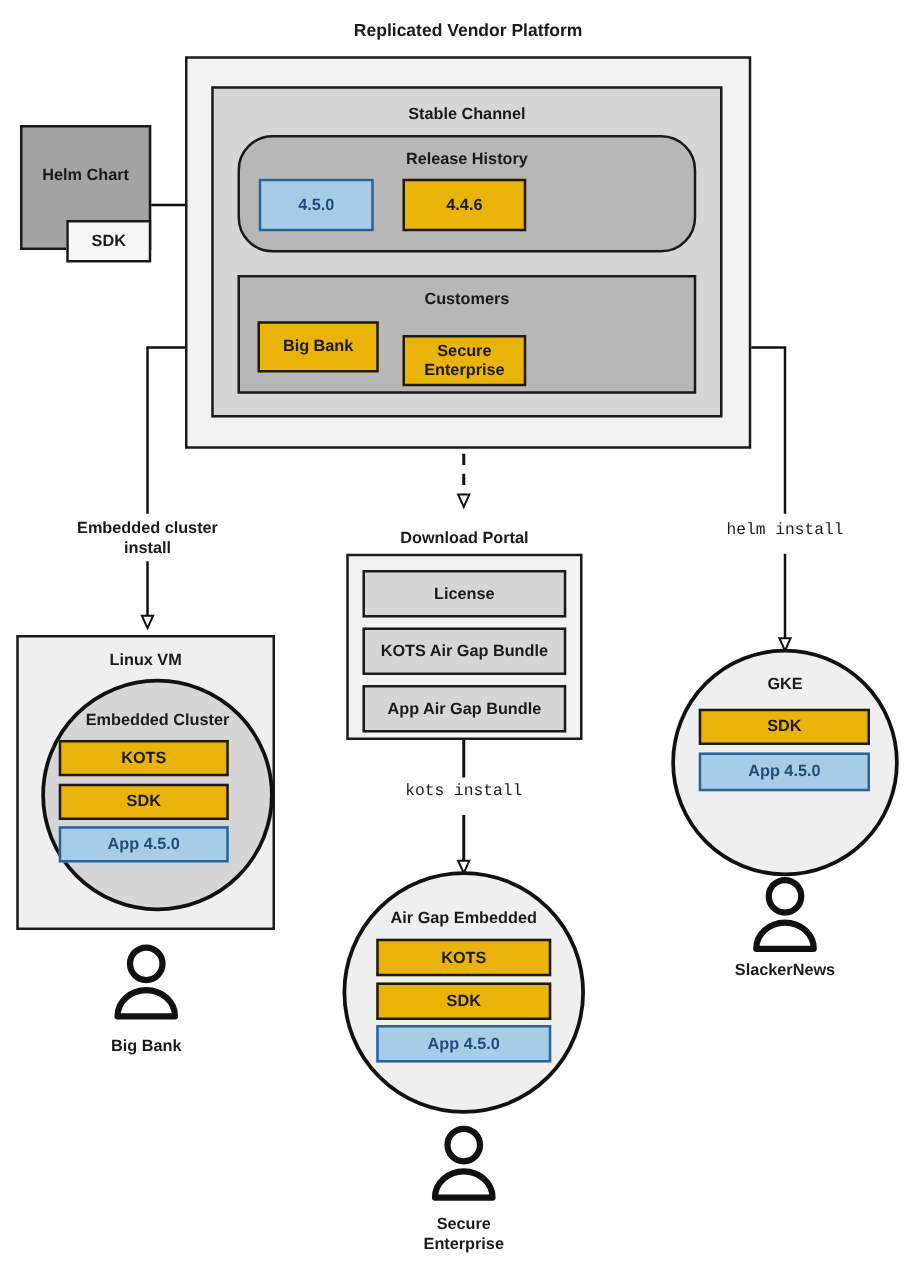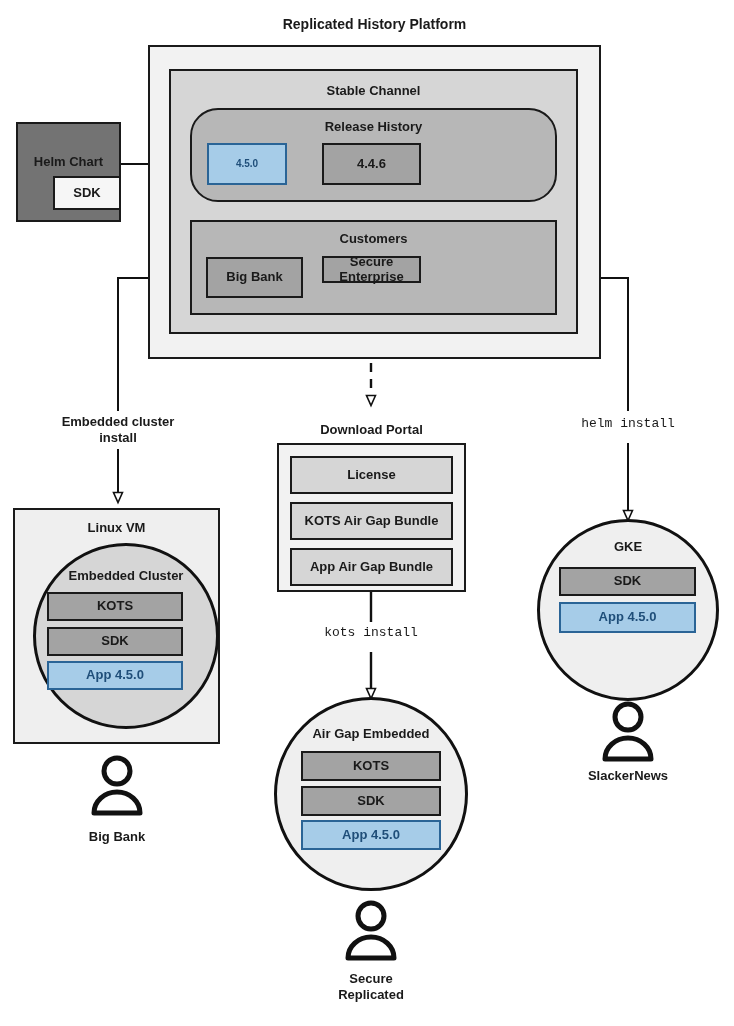--- a/index.html
+++ b/index.html
@@ -24,21 +24,21 @@
   
   .box {
     border: 2px solid #1a1a1a;
     display: flex;
     align-items: center;
     justify-content: center;
     text-align: center;
     font-weight: bold;
     line-height: 1.15;
   }
-  .box.plain  { background: #a3a3a3; }   
+  .box.plain  { background: #eab308; }   
   .box.gray2  { background: #d6d6d6; }   
   .box.gray4  { background: #d6d6d6; }   
   .box.blue {
     background: #a6cce8;
     border: 2px solid #2a6496;
     color: #1f4e79;
   }
 
   
   .group {
@@ -112,46 +112,46 @@
 
     <path d="M371,299 L371,404" stroke="#111111" stroke-width="2.4" fill="none" stroke-dasharray="9,7" marker-end="url(#arrowOpenD)"></path>
 
     <path d="M536,278 L628,278 L628,411" stroke="#111111" stroke-width="2" fill="none"></path>
     <path d="M628,443 L628,519" stroke="#111111" stroke-width="2" fill="none" marker-end="url(#arrowOpenD)"></path>
 
     <path d="M371,592 L371,622" stroke="#111111" stroke-width="2.4" fill="none"></path>
     <path d="M371,652 L371,697" stroke="#111111" stroke-width="2.4" fill="none" marker-end="url(#arrowOpenD)"></path>
   </svg>
 
-  <div class="label abs" style="left:148px; top:16px; width:453px; font-size:14px;">Replicated History Platform</div>
-
-  <div class="abs box gray2" style="left:16px; top:122px; width:105px; height:100px; background:#737373;">
+  <div class="label abs" style="left:148px; top:16px; width:453px; font-size:14px;">Replicated Vendor Platform</div>
+
+  <div class="abs box gray2" style="left:16px; top:100px; width:105px; height:100px; background:#a3a3a3;">
     <span style="font-size:13px; position:absolute; top:31px; left:0; width:100%;">Helm Chart</span>
   </div>
   <div class="abs box" style="left:53px; top:176px; width:68px; height:34px; background:#f6f6f6; font-size:13px;">
     <span>SDK</span>
   </div>
 
   <div class="abs group" style="left:148px; top:45px; width:453px; height:314px; background:#f2f2f2;"></div>
 
   <div class="abs group" style="left:169px; top:69px; width:409px; height:265px; background:#d6d6d6;">
     <div class="group-title" style="top:12px;">Stable Channel</div>
   </div>
 
   <div class="abs group" style="left:190px; top:108px; width:367px; height:94px; background:#b7b7b7;border-radius:28px;">
     <div class="group-title" style="top:9px;">Release History</div>
   </div>
-  <div class="abs box blue" style="left:207px; top:143px; width:80px; height:42px; font-size:10px;">4.5.0</div>
+  <div class="abs box blue" style="left:207px; top:143px; width:92px; height:42px; font-size:13px;">4.5.0</div>
   <div class="abs box plain" style="left:322px; top:143px; width:99px; height:42px; font-size:13px;">4.4.6</div>
 
   <div class="abs group" style="left:190px; top:220px; width:367px; height:95px; background:#b7b7b7;">
     <div class="group-title" style="top:9px;">Customers</div>
   </div>
   <div class="abs box plain" style="left:206px; top:257px; width:97px; height:41px; font-size:13px;">Big Bank</div>
-  <div class="abs box plain" style="left:322px; top:256px; width:99px; height:27px; font-size:13px;">Secure Enterprise</div>
+  <div class="abs box plain" style="left:322px; top:268px; width:99px; height:41px; font-size:13px;">Secure Enterprise</div>
 
   <div class="label" style="left:38px; top:414px; width:160px;">
     <div>Embedded cluster</div>
     <div>install</div>
   </div>
 
   <div class="label mono" style="left:291px; top:625px; width:160px;">kots install</div>
 
   <div class="label mono" style="left:548px; top:416px; width:160px;">helm install</div>
 
@@ -181,21 +181,21 @@
   <div class="abs box plain" style="left:301px; top:751px; width:140px; height:30px; font-size:13px;">KOTS</div>
   <div class="abs box plain" style="left:301px; top:786px; width:140px; height:30px; font-size:13px;">SDK</div>
   <div class="abs box blue" style="left:301px; top:820px; width:140px; height:30px; font-size:13px;">App 4.5.0</div>
 
   <svg class="person-svg" style="left:342px; top:900px;" width="58" height="62" viewBox="0 0 58 62">
     <circle cx="29" cy="16" r="13" fill="none" stroke="#111111" stroke-width="5"></circle>
     <path d="M6,58 a23,21 0 0 1 46,0 z" fill="none" stroke="#111111" stroke-width="5" stroke-linejoin="round"></path>
   </svg>
   <div class="label" style="left:291px; top:971px; width:160px;">
     <div>Secure</div>
-    <div>Replicated</div>
+    <div>Enterprise</div>
   </div>
 
   <div class="abs circle light" style="left:537px; top:519px; width:182px; height:182px;"></div>
   <div class="label" style="left:537px; top:539px; width:182px;">GKE</div>
   <div class="abs box plain" style="left:559px; top:567px; width:137px; height:29px; font-size:13px;">SDK</div>
   <div class="abs box blue" style="left:559px; top:602px; width:137px; height:31px; font-size:13px;">App 4.5.0</div>
 
   <svg class="person-svg" style="left:599px; top:701px;" width="58" height="62" viewBox="0 0 58 62">
     <circle cx="29" cy="16" r="13" fill="none" stroke="#111111" stroke-width="5"></circle>
     <path d="M6,58 a23,21 0 0 1 46,0 z" fill="none" stroke="#111111" stroke-width="5" stroke-linejoin="round"></path>

